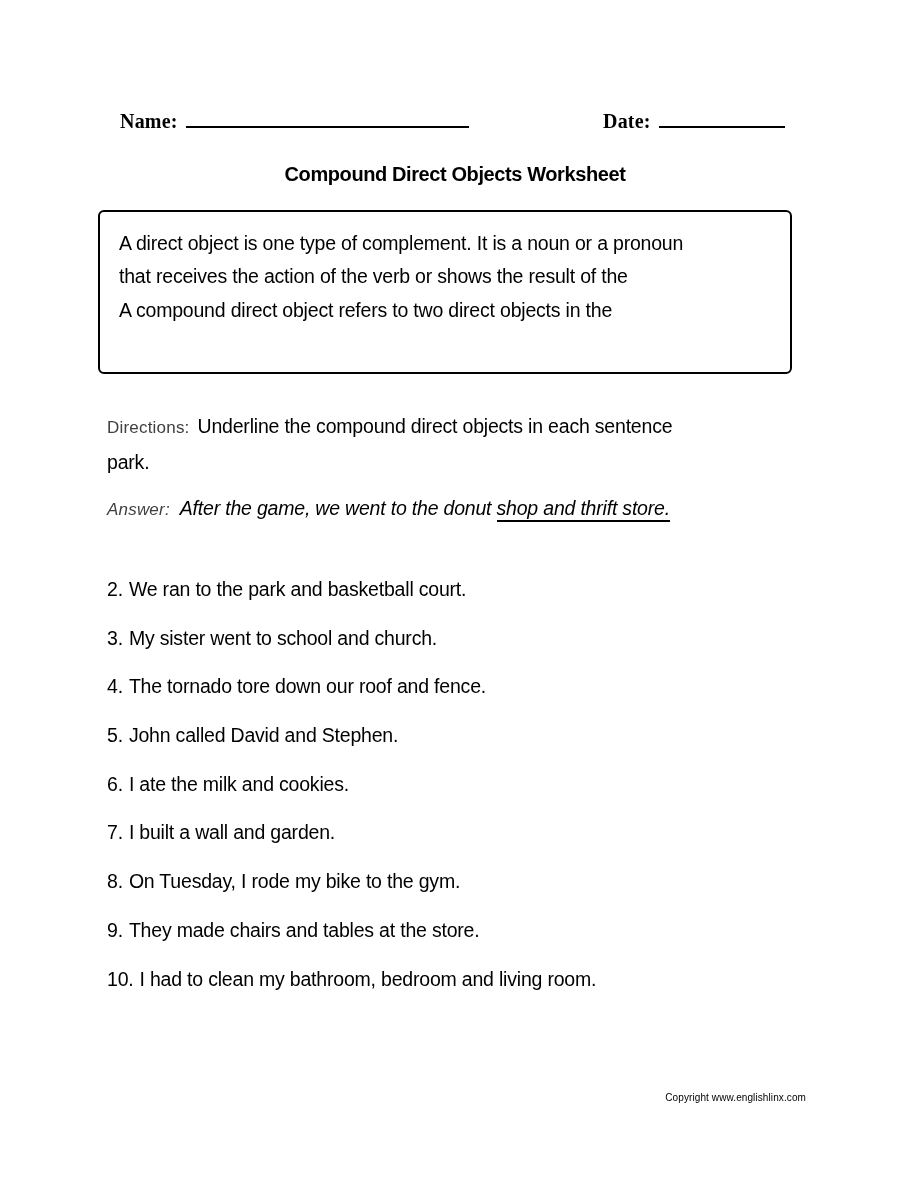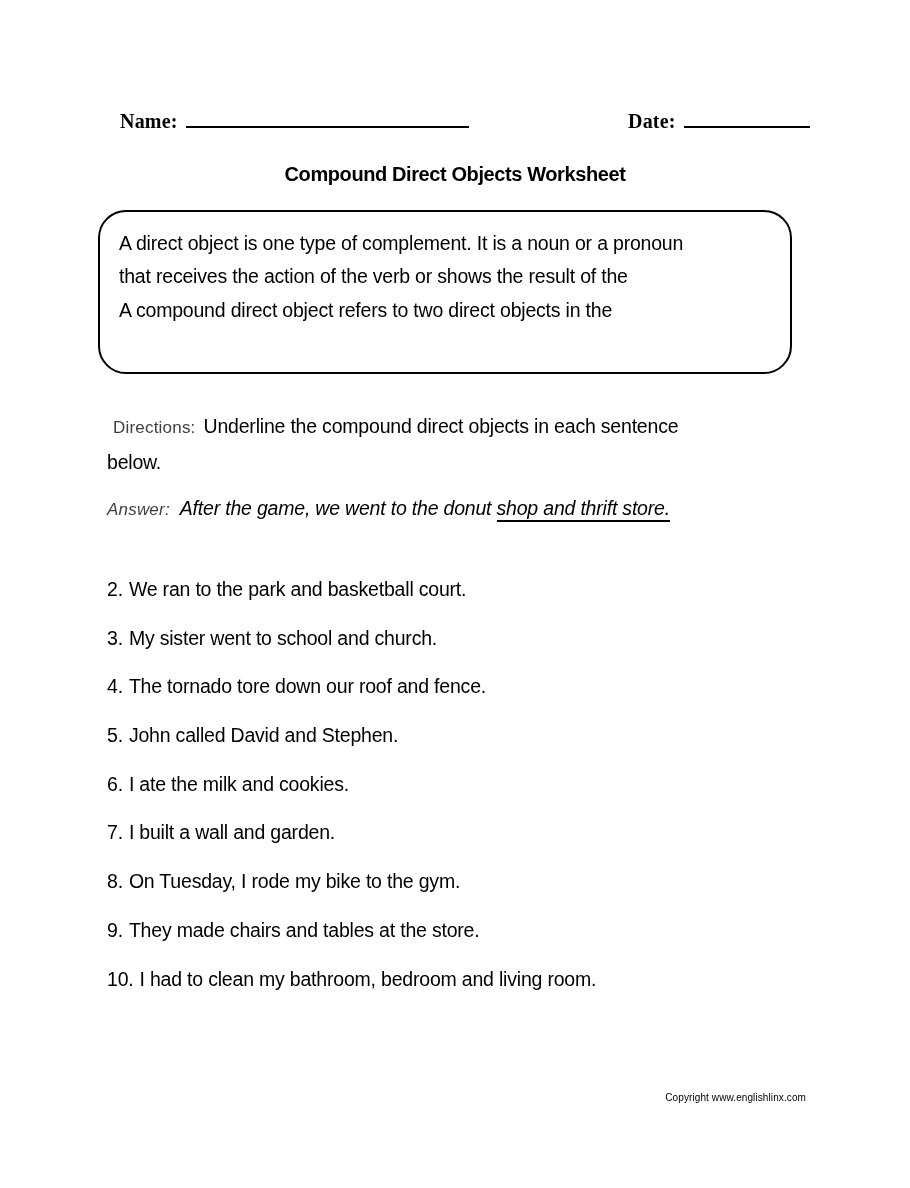--- a/index.html
+++ b/index.html
@@ -15,21 +15,21 @@
 
   
   .header-row {
     position: absolute;
     top: 106px;
     left: 0;
     width: 910px;
     height: 30px;
   }
   .name-group { position: absolute; left: 120px; top: 0; white-space: nowrap; }
-  .date-group { position: absolute; left: 628px; top: 0; white-space: nowrap; }
+  .date-group { position: absolute; left: 603px; top: 0; white-space: nowrap; }
   .hdr-label {
     font-family: "Liberation Serif", serif;
     font-weight: bold;
     font-size: 20px;
     letter-spacing: 0.2px;
   }
   .blank-line {
     display: inline-block;
     border-bottom: 2px solid #000;
     height: 22px;
@@ -52,21 +52,21 @@
   }
 
   
   .definition-box {
     position: absolute;
     left: 98px;
     top: 210px;
     width: 694px;
     height: 164px;
     border: 2px solid #000;
-    border-radius: 28px;
+    border-radius: 6px;
     padding: 15px 18px 0 19px;
   }
   .definition-box .def-line {
     font-size: 19.5px;
     line-height: 33.4px;
     letter-spacing: -0.2px;
     white-space: nowrap;
   }
 
   
@@ -77,21 +77,21 @@
     width: 700px;
     line-height: 34px;
     font-size: 19.5px;
     letter-spacing: -0.2px;
   }
   .gray-label {
     color: #3f3f3f;
     font-size: 17px;
     letter-spacing: 0.2px;
   }
-  .directions .gray-label { margin-left: 6px; margin-right: 8px; }
+  .directions .gray-label { margin-right: 8px; }
 
   
   .example-block {
     position: absolute;
     left: 107px;
     top: 492px;
     width: 720px;
     font-size: 19.5px;
     line-height: 33.5px;
     font-style: italic;
@@ -146,21 +146,21 @@
 
 <div class="definition-box">
   <div class="def-line">A direct object is one type of complement. It is a noun or a pronoun</div>
   <div class="def-line">that receives the action of the verb or shows the result of the</div>
   <div class="def-line">A compound direct object refers to two direct objects in the</div>
 </div>
 
 <div class="directions">
   <span class="gray-label">Directions:</span><span>Underline the compound direct objects in each sentence</span>
   <br>
-  <span>below.</span>
+  <span>park.</span>
 </div>
 
 <div class="example-block">
   <div>
     <span class="gray-label">Answer:</span><span>After the game, we went to the donut </span><span class="underlined-phrase">shop and thrift store.</span>
   </div>
 </div>
 
 <ul class="sentence-list">
   <li class="sentence-item"><span class="sentence-number">2.</span><span>We ran to the park and basketball court.</span></li>

